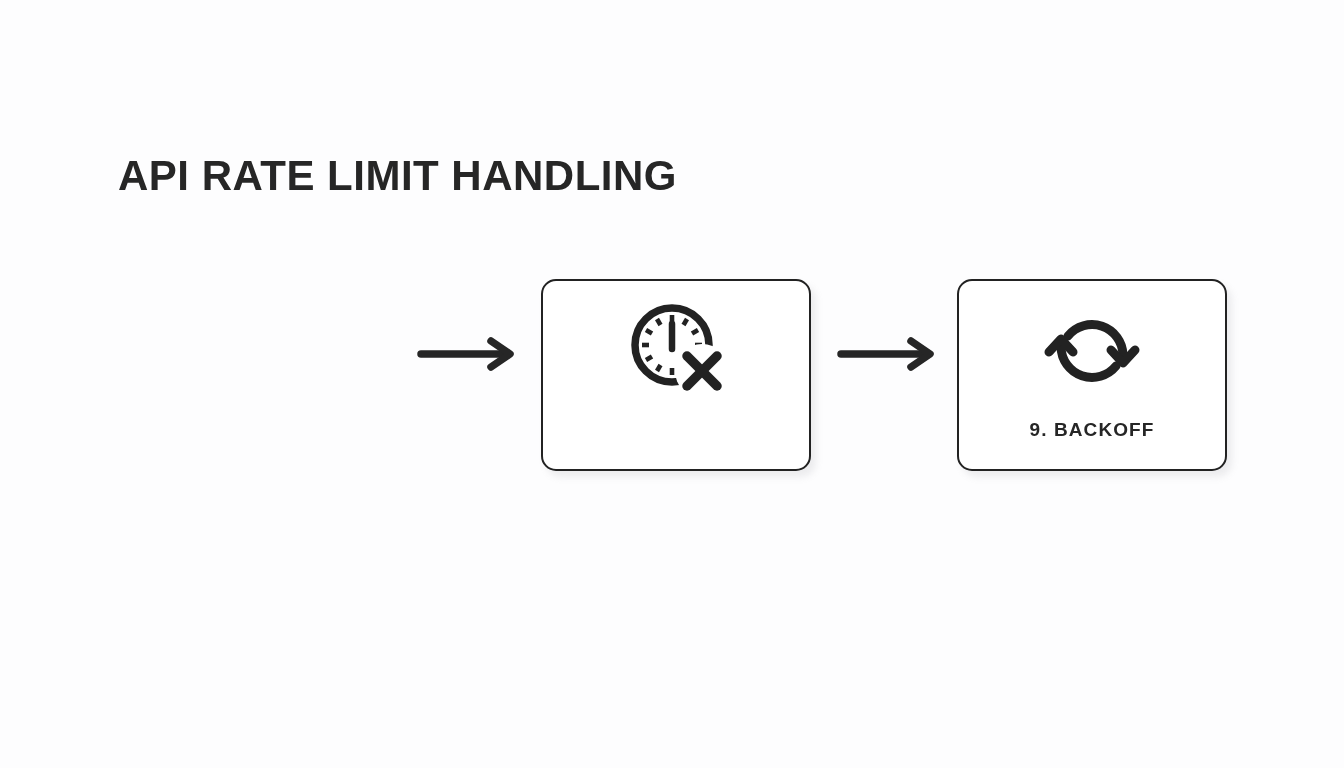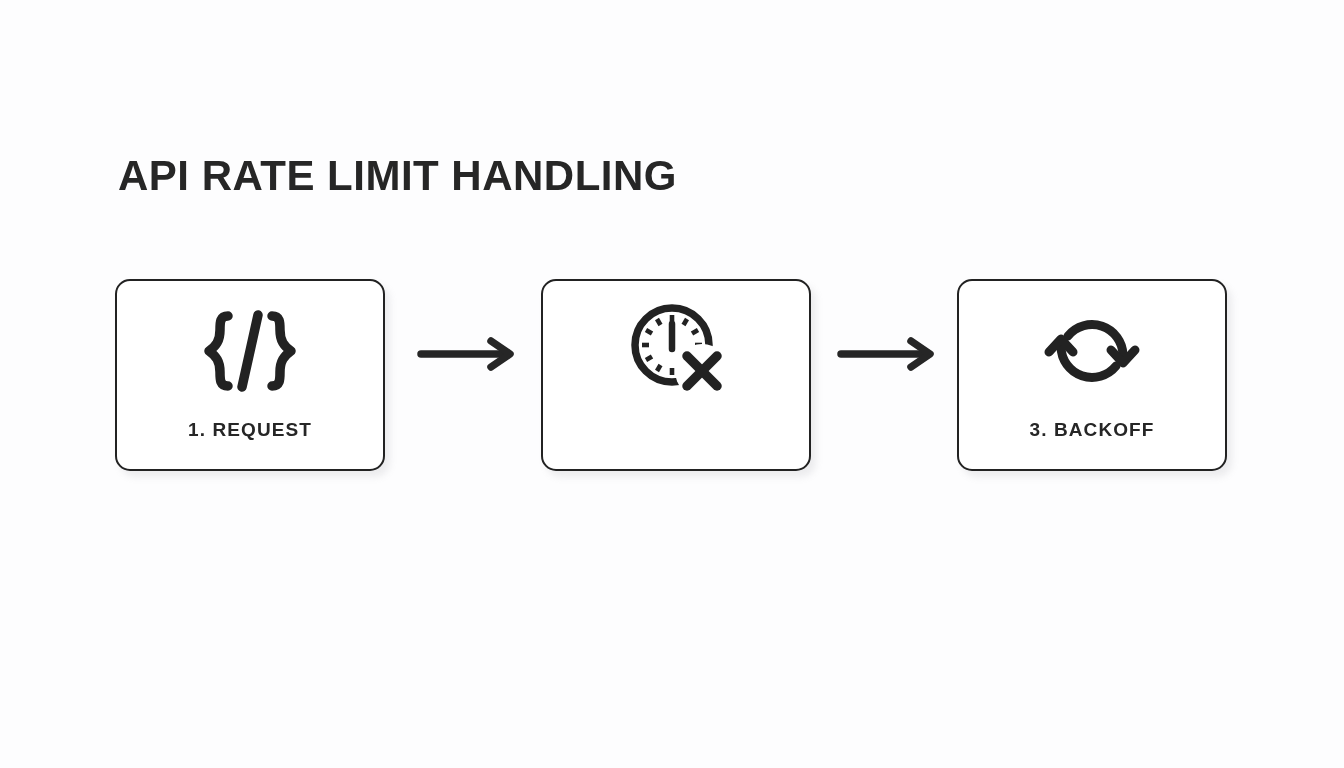--- a/index.html
+++ b/index.html
@@ -99,35 +99,20 @@
 </style>
 </head>
 <body>
 
 <div id="canvas">
 
   <div id="page-title">API RATE LIMIT HANDLING</div>
 
   <div id="flow">
 
-    <div class="step-card" data-step="1">
-      <div class="card-icon">
-        <svg width="104" height="86" viewBox="0 0 104 86" aria-hidden="true">
-          <g fill="none" stroke="#222222" stroke-width="9.5" stroke-linecap="round" stroke-linejoin="round">
-
-            <path d="M30 8 C22 8 22 14 22 22 C22 33 18 38 11 43 C18 48 22 53 22 64 C22 72 22 78 30 78"></path>
-
-            <path d="M74 8 C82 8 82 14 82 22 C82 33 86 38 93 43 C86 48 82 53 82 64 C82 72 82 78 74 78"></path>
-
-            <path d="M60 7 L44 79"></path>
-          </g>
-        </svg>
-      </div>
-      <div class="card-label">1. REQUEST</div>
-    </div>
 
     <div class="step-card" data-step="2">
       <div class="card-icon">
         <svg width="112" height="104" viewBox="0 0 112 104" aria-hidden="true">
           <defs>
 
             <mask id="clockMask">
               <rect x="0" y="0" width="112" height="104" fill="#fff"></rect>
               <circle cx="82" cy="72" r="27" fill="#000"></circle>
             </mask>
@@ -171,21 +156,21 @@
             <path d="M33 35 A 31 31 0 0 1 88 54"></path>
 
             <path d="M81 65 A 31 31 0 0 1 26 46"></path>
 
             <path d="M14 51 L26 38 L38 51"></path>
 
             <path d="M76 49 L88 62 L100 49"></path>
           </g>
         </svg>
       </div>
-      <div class="card-label">3. BACKOFF</div>
+      <div class="card-label">9. BACKOFF</div>
     </div>
 
     <div class="connector" data-conn="1">
       <svg width="110" height="40" viewBox="0 0 110 40" aria-hidden="true">
         <g fill="none" stroke="#262626" stroke-width="7.5" stroke-linecap="round" stroke-linejoin="round">
           <line x1="6" y1="20" x2="88" y2="20"></line>
           <path d="M76 7 L95 20 L76 33"></path>
         </g>
       </svg>
     </div>

